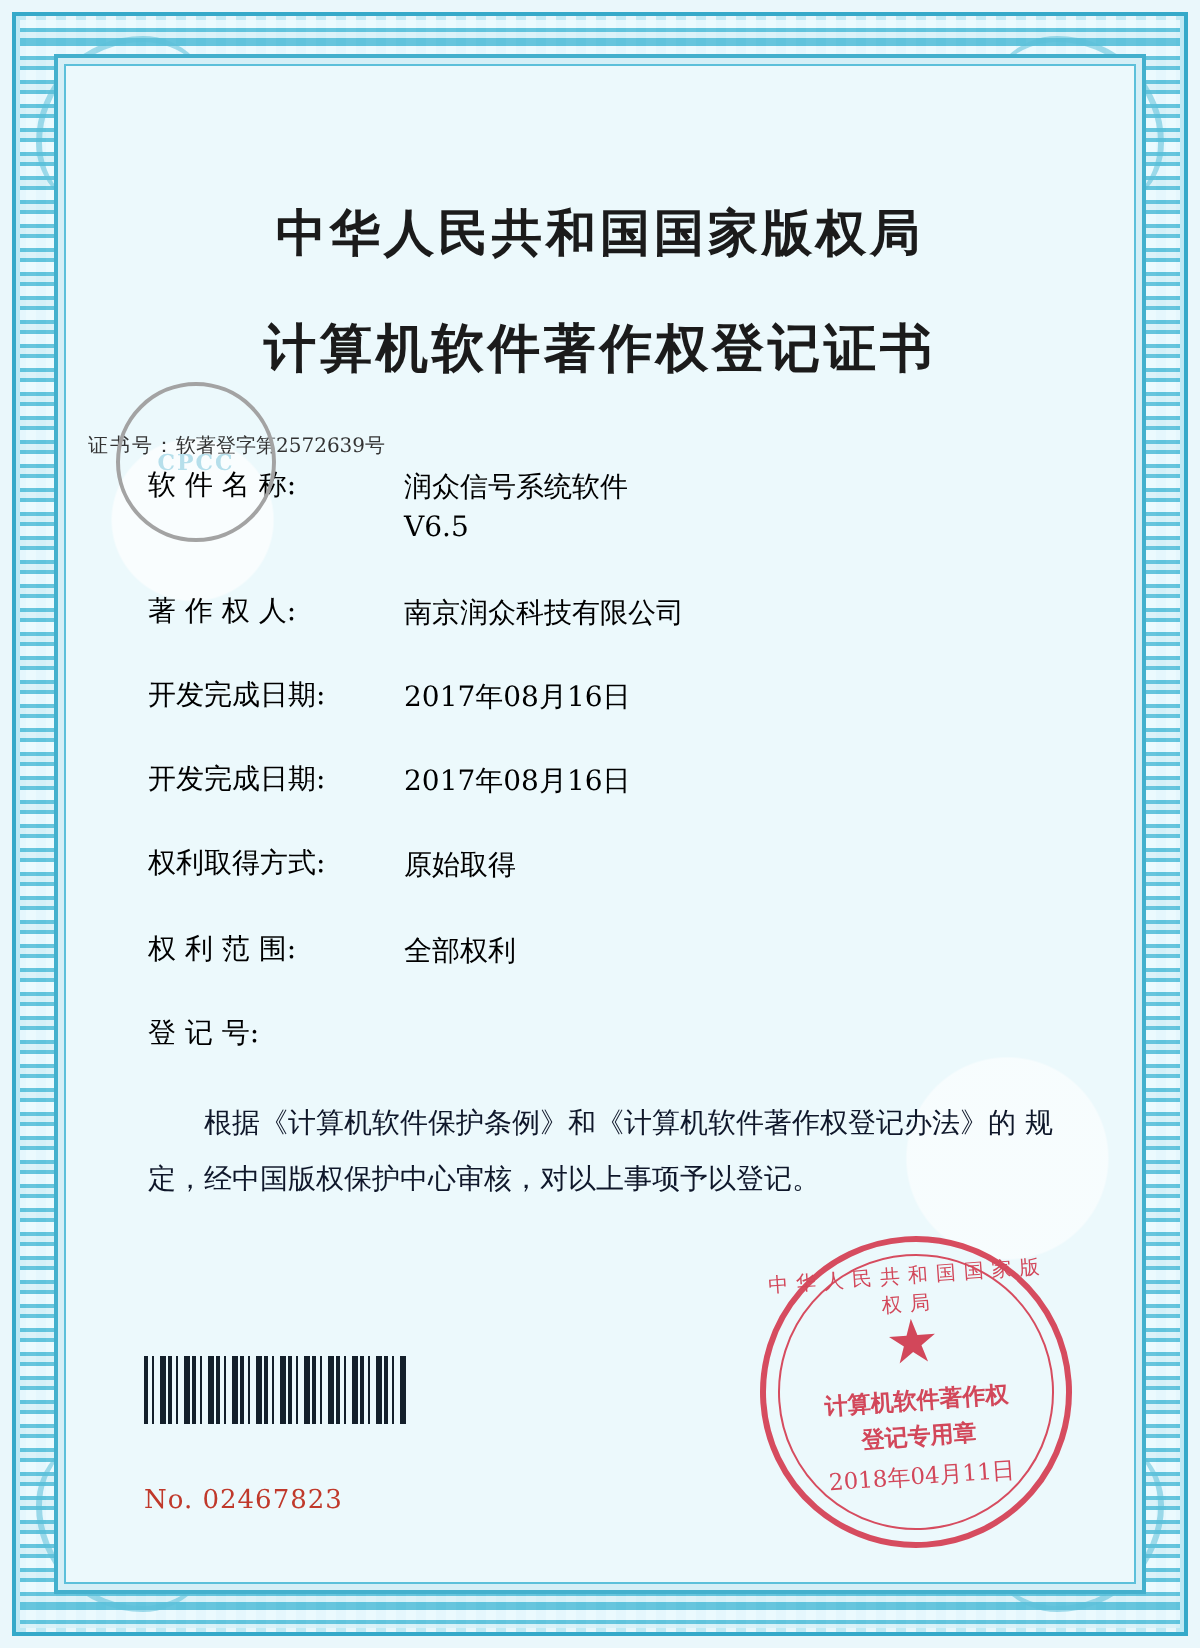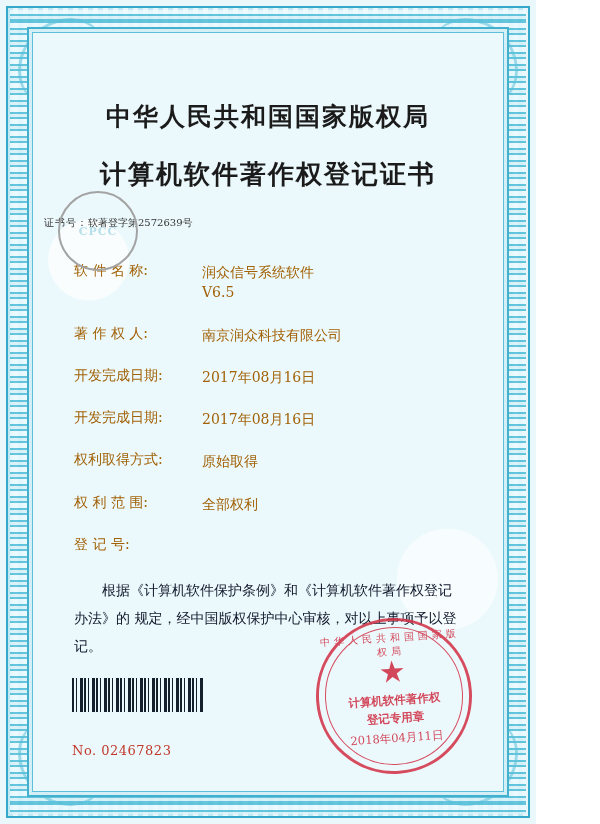--- a/index.html
+++ b/index.html
@@ -5,25 +5,24 @@
   html, body {
     margin: 0;
     padding: 0;
     background: #ffffff;
   }
   body {
     font-family: "Liberation Sans", sans-serif;
   }
   .page {
     position: relative;
-    width: 524px;
+    width: 600px;
     height: 824px;
     overflow: hidden;
     background: #eaf7fb;
-    padding-left: 12px;
   }
 
   
   .border-outer {
     position: absolute;
     left: 6px; top: 6px; right: 6px; bottom: 6px;
     border: 2px solid #35a9c9;
     background:
       repeating-linear-gradient(90deg,
         #bfe9f4 0px, #bfe9f4 5px,
@@ -94,25 +93,25 @@
   .cert-no {
     margin-top: 24px;
     margin-right: 12px;
     font-size: 10px;
     color: #333;
     font-family: "DejaVu Serif", "Liberation Serif", serif;
   }
   .cert-no .lbl { letter-spacing: 1px; }
 
   .fields {
-    margin-top: 32px;
+    margin-top: 4px;
     padding-left: 30px;
     padding-right: 20px;
     font-family: "DejaVu Serif", "Liberation Serif", serif;
-    color: #a16207;
+    color: #000000;
   }
   .field {
     display: flex;
     align-items: flex-start;
     font-size: 14px;
     margin-bottom: 22px;
   }
   .field .k {
     width: 128px;
     flex: 0 0 128px;

